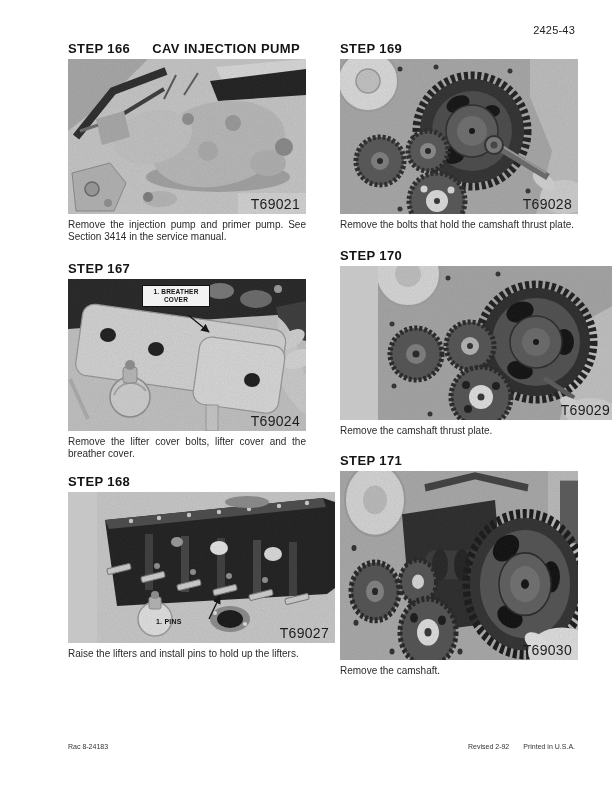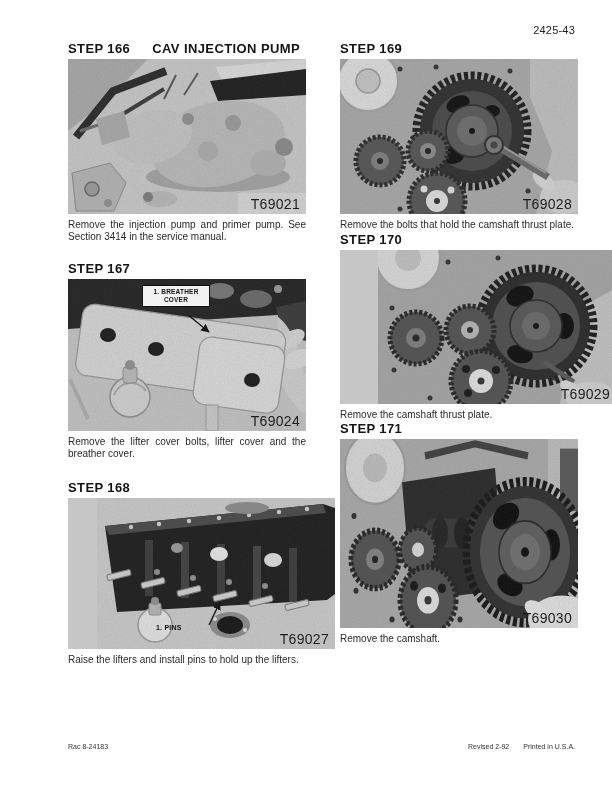--- a/index.html
+++ b/index.html
@@ -18,21 +18,21 @@
   .photo{position:relative;width:238px;background:#c6c6c6;overflow:hidden;}
   .photo svg{display:block;width:100%;height:100%;}
   .credit{position:absolute;right:6px;bottom:2px;font-size:14px;color:#1d1d1d;letter-spacing:.3px;}
   .caption{font-size:10px;line-height:11.5px;color:#2b2b2b;text-align:justify;margin-top:5px;}
   .callout-box{position:absolute;background:#f2f2f2;border:1px solid #111;color:#111;
     font-size:6.5px;line-height:8px;text-align:center;padding:2px 3px;width:60px;font-weight:bold;letter-spacing:.2px;}
   .callout-plain{position:absolute;font-size:7px;color:#111;font-weight:bold;letter-spacing:.2px;}
   .footer{position:absolute;top:743px;left:0;width:612px;font-size:7px;color:#333;}
   .footer .f-left{position:absolute;left:68px;}
   .footer .f-right{position:absolute;right:37px;display:flex;gap:14px;}
-  .mt20{margin-top:20px;} .mt22{margin-top:22px;} .mt18{margin-top:2px;}
+  .mt20{margin-top:20px;} .mt22{margin-top:16px;} .mt18{margin-top:18px;}
   .h155{height:155px;} .h152{height:152px;} .h151{height:151px;padding-left:29px;} .h154{height:154px;padding-left:38px;} .h157{height:189px;}
 </style>
 </head>
 <body>
 
 <svg width="0" height="0" style="position:absolute" aria-hidden="true">
   <defs>
     <filter id="grain">
       <feTurbulence type="fractalNoise" baseFrequency="0.9" numOctaves="2" stitchTiles="stitch"></feTurbulence>
       <feColorMatrix type="matrix" values="0 0 0 0 0.12  0 0 0 0 0.12  0 0 0 0 0.12  0 0 0 0.38 0"></feColorMatrix>

